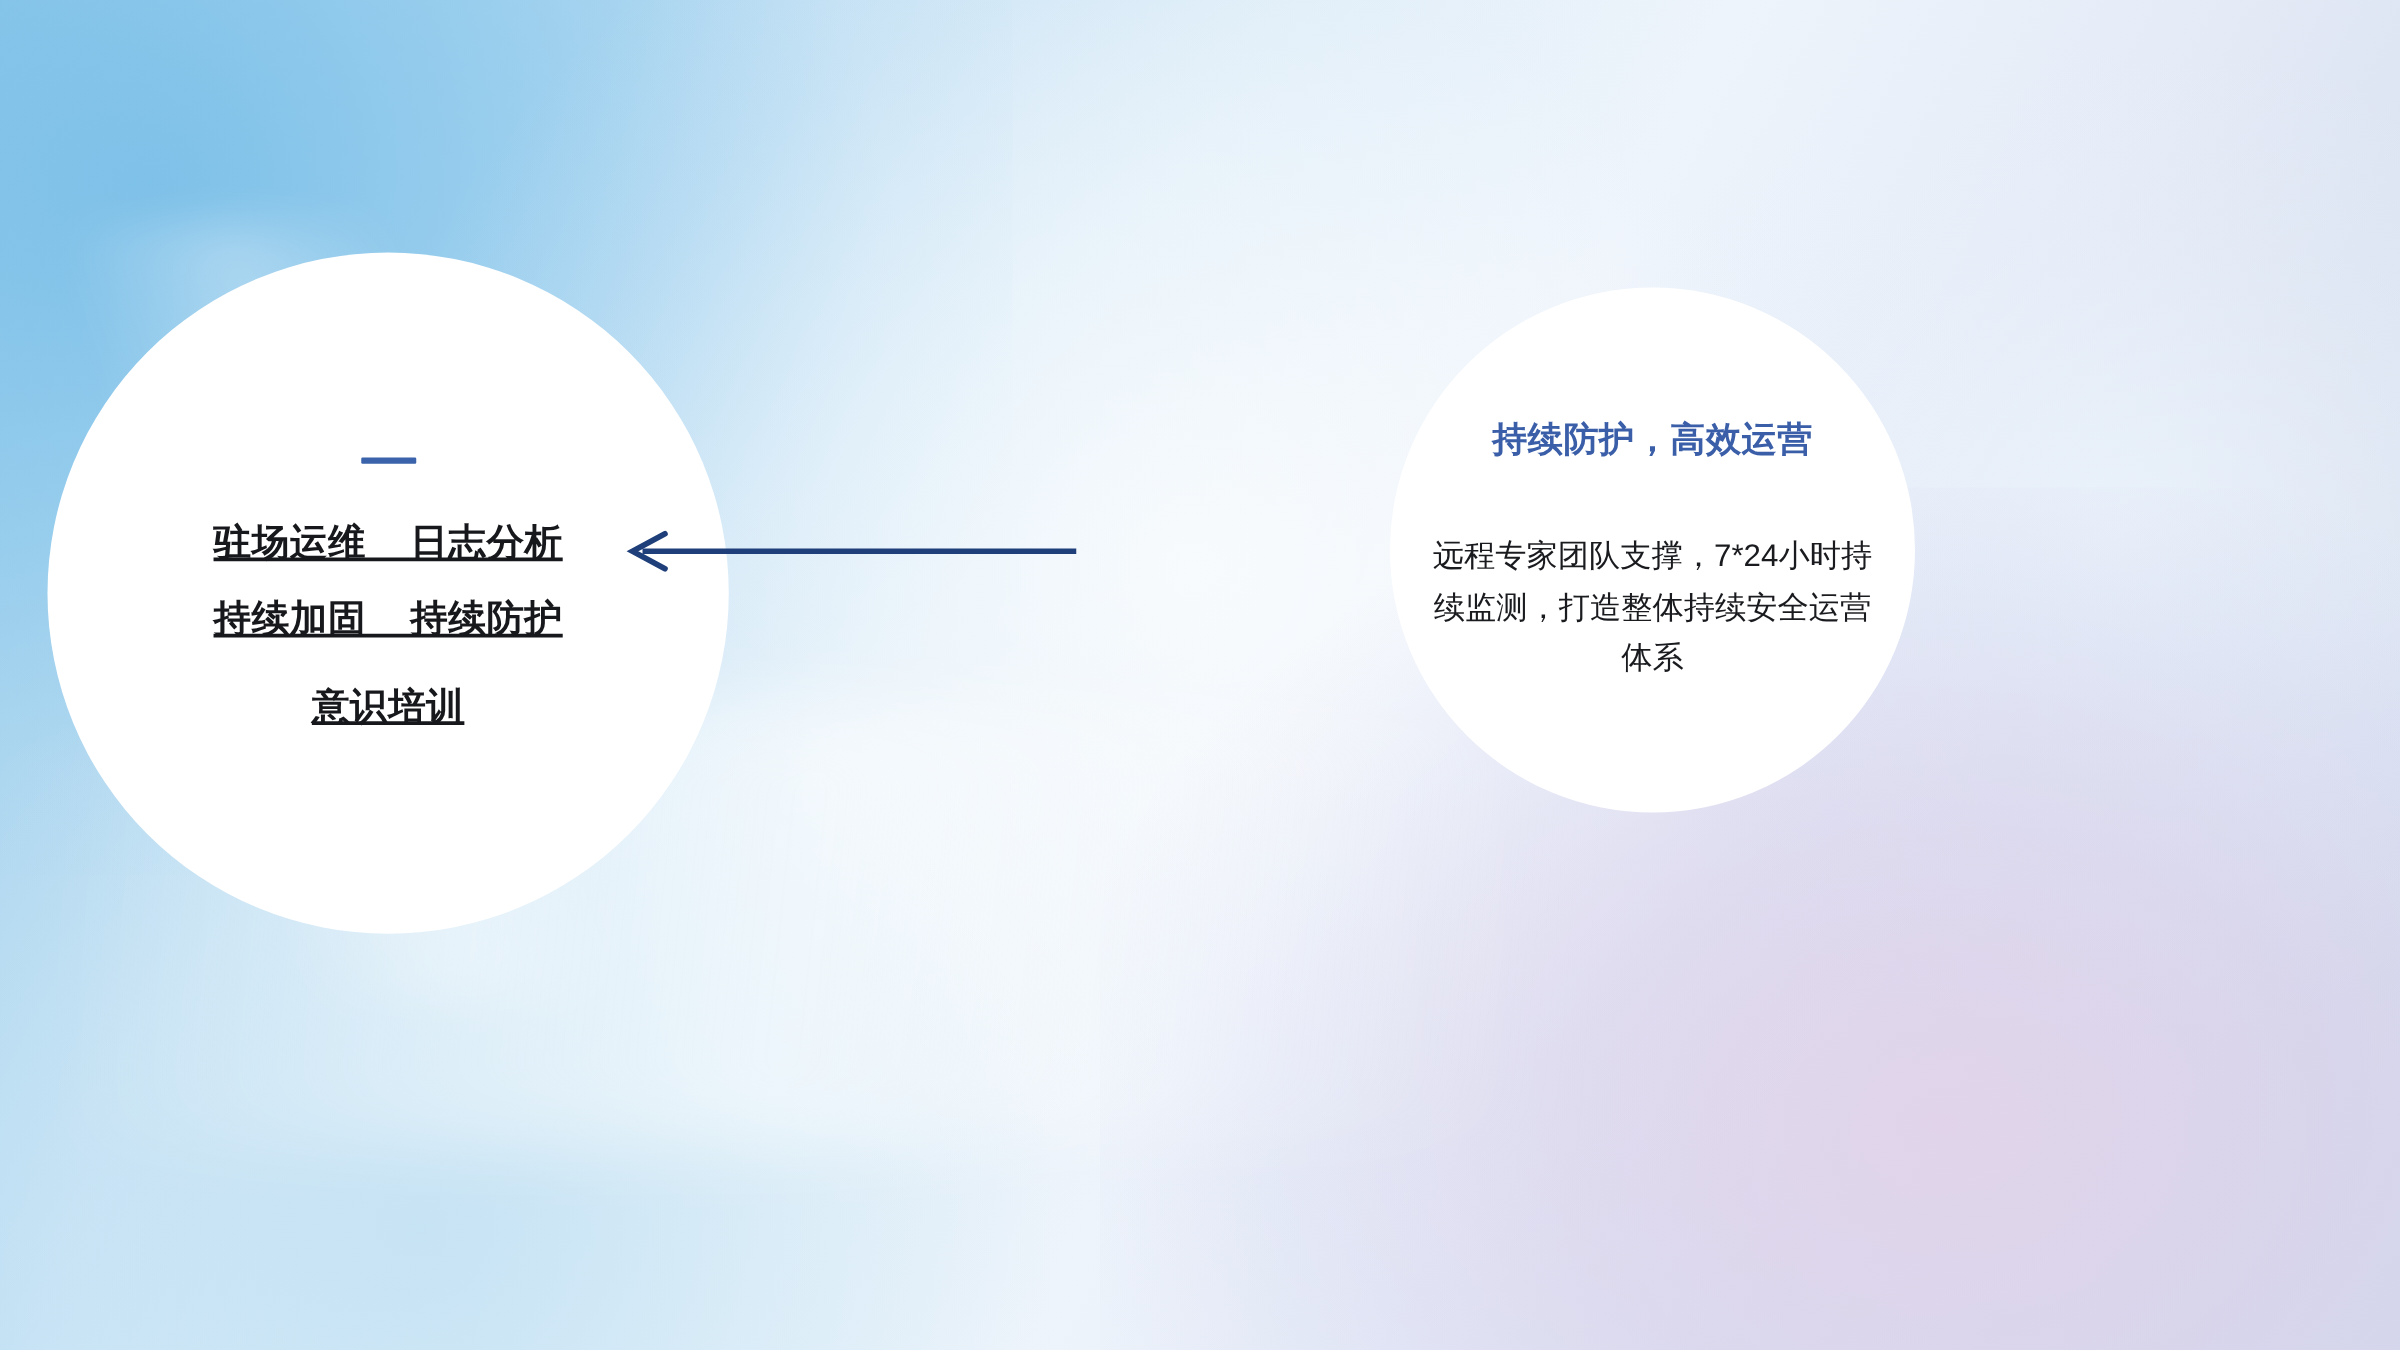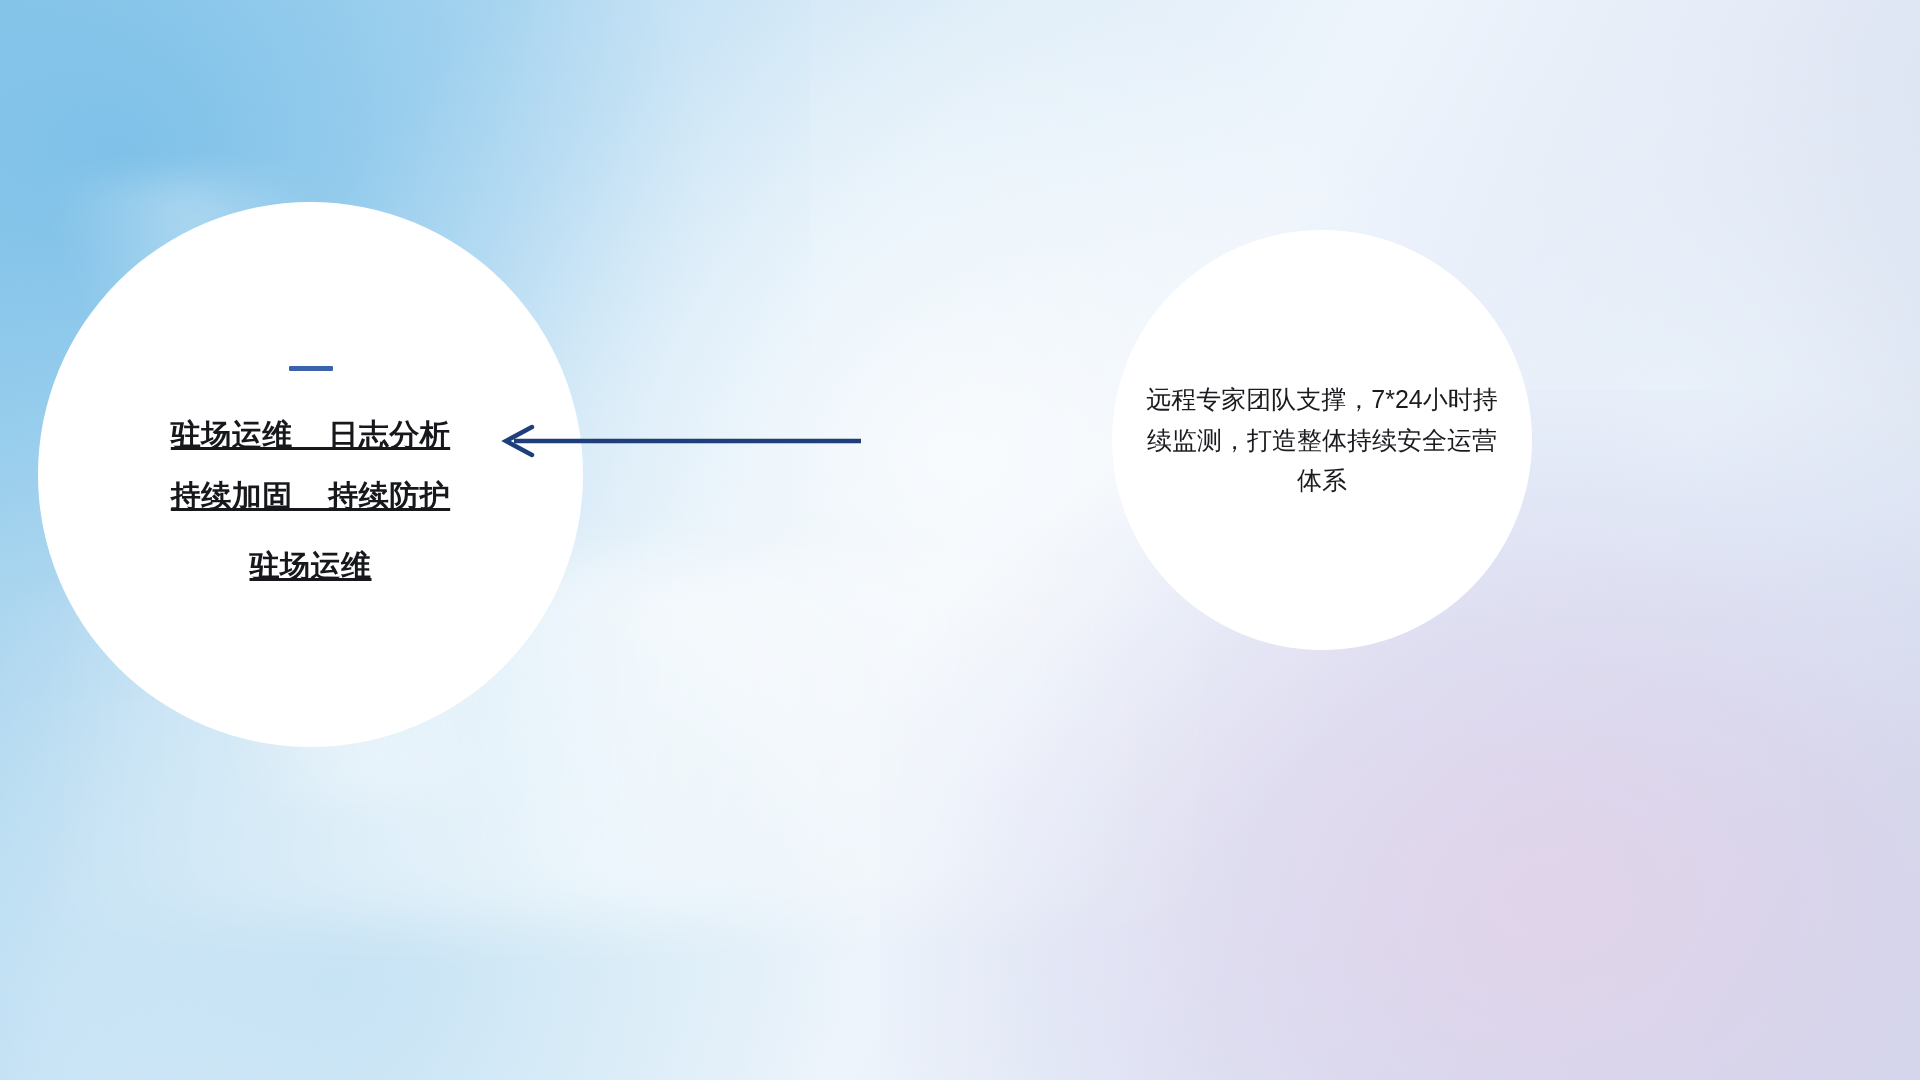--- a/index.html
+++ b/index.html
@@ -166,24 +166,25 @@
   <div class="bg-sheen"></div>
 </div>
 
 <div id="diagram">
 
 
   <div class="circle" id="circle-left">
     <div class="dash"></div>
     <div class="left-line l1">驻场运维    日志分析</div>
     <div class="left-line l2">持续加固    持续防护</div>
-    <div class="left-line l3">驻场运维</div>
+    <div class="left-line l3">意识培训</div>
   </div>
 
   <div class="circle" id="circle-right">
+    <div class="title">持续防护，高效运营</div>
     <div class="body">远程专家团队支撑，7*24小时持续监测，打造整体持续安全运营体系</div>
   </div>
 
   <svg id="arrow" width="385" height="72" viewBox="0 0 385 72">
     <line x1="381" y1="36" x2="34" y2="36" stroke="#1f3f7a" stroke-width="4.5" stroke-linecap="butt"></line>
     <polyline points="52,22 26,36 52,50" fill="none" stroke="#1f3f7a" stroke-width="4.5" stroke-linecap="round" stroke-linejoin="miter"></polyline>
   </svg>
 
 </div>
 

